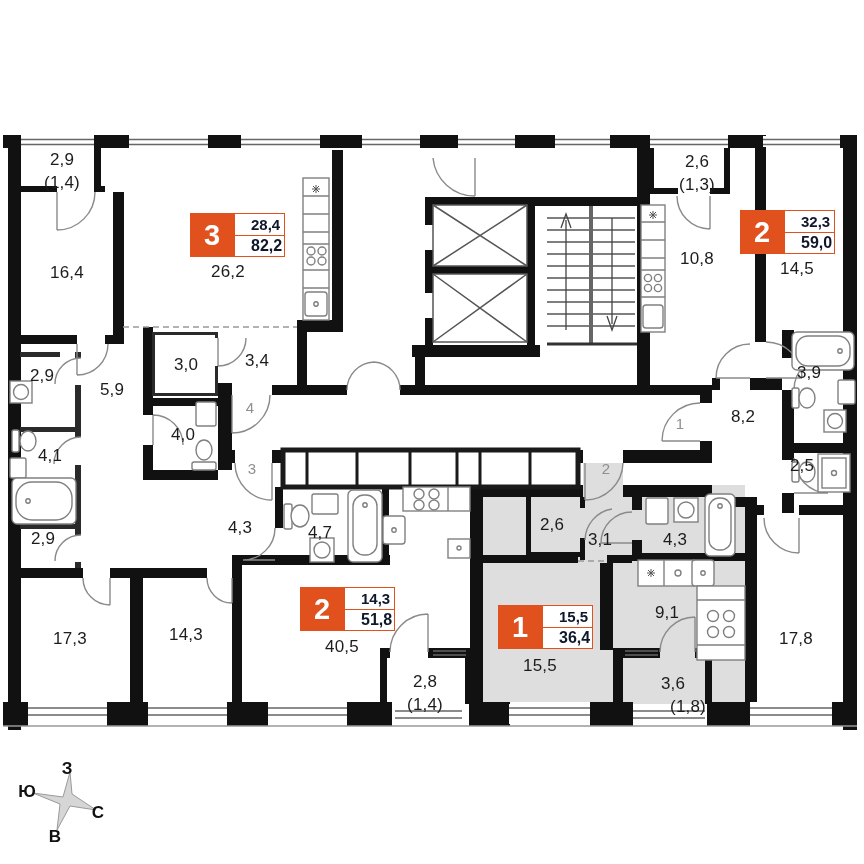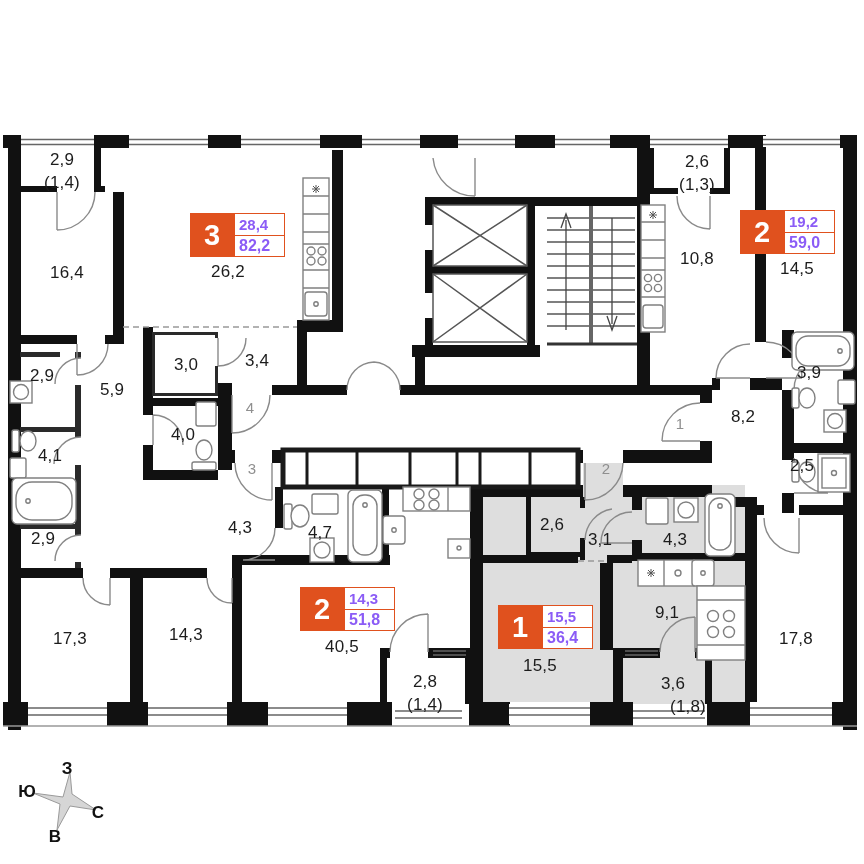--- a/index.html
+++ b/index.html
@@ -7,22 +7,22 @@
          font-family:"Liberation Sans",sans-serif}
   #plan-svg{position:absolute;left:0;top:0}
   .room-label{position:absolute;transform:translate(-50%,-50%);
     font-size:17px;color:#1c1c1c;white-space:nowrap;letter-spacing:.2px;line-height:1}
   .door-num{position:absolute;transform:translate(-50%,-50%);
     font-size:15px;color:#8f8f8f;line-height:1}
   .badge{position:absolute;display:flex;height:44px;box-shadow:none}
   .badge-num{width:44px;display:flex;align-items:center;justify-content:center;
     color:#fff;font-weight:bold;font-size:29px}
   .badge-areas{width:49px;background:#fff;display:flex;flex-direction:column}
-  .badge-areas .area-row{flex:1;display:flex;align-items:center;padding-left:4px;
-    font-weight:bold;font-size:15px;color:#8b5cf6}
+  .badge-areas .area-row{flex:1;display:flex;align-items:center;padding-left:16px;
+    font-weight:bold;font-size:15px;color:#0f172a}
   .badge-areas .area-total{font-size:16px}
   .compass-label{position:absolute;transform:translate(-50%,-50%);
     font-size:17px;font-weight:bold;color:#111}
 </style>
 </head>
 <body>
 
 <div id="stage">
 
   <svg id="plan-svg" width="864" height="864" viewBox="0 0 864 864">
@@ -428,21 +428,21 @@
       <div class="badge" style="left: 190px; top: 213px;">
         <div class="badge-num" style="background: rgb(224, 81, 30);">3</div>
         <div class="badge-areas" style="border: 1px solid rgb(224, 81, 30);">
           <div class="area-row">28,4</div>
           <div class="area-row area-total" style="border-top: 1px solid rgb(224, 81, 30);">82,2</div>
         </div>
       </div>
       <div class="badge" style="left: 740px; top: 210px;">
         <div class="badge-num" style="background: rgb(224, 81, 30);">2</div>
         <div class="badge-areas" style="border: 1px solid rgb(224, 81, 30);">
-          <div class="area-row">19,2</div>
+          <div class="area-row">32,3</div>
           <div class="area-row area-total" style="border-top: 1px solid rgb(224, 81, 30);">59,0</div>
         </div>
       </div>
       <div class="badge" style="left: 300px; top: 587px;">
         <div class="badge-num" style="background: rgb(224, 81, 30);">2</div>
         <div class="badge-areas" style="border: 1px solid rgb(224, 81, 30);">
           <div class="area-row">14,3</div>
           <div class="area-row area-total" style="border-top: 1px solid rgb(224, 81, 30);">51,8</div>
         </div>
       </div>

